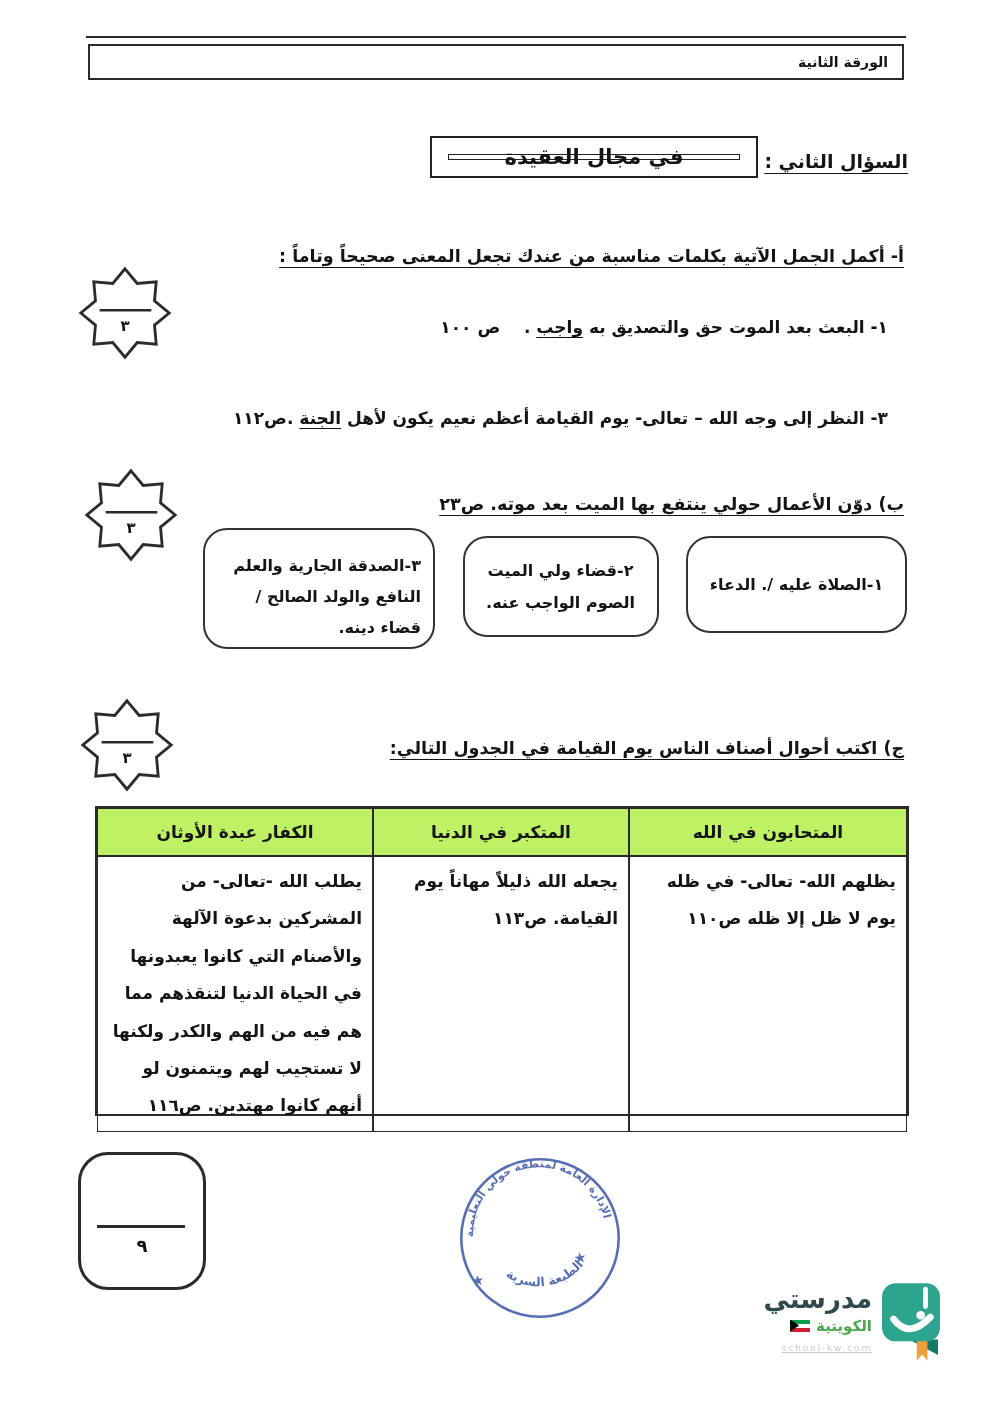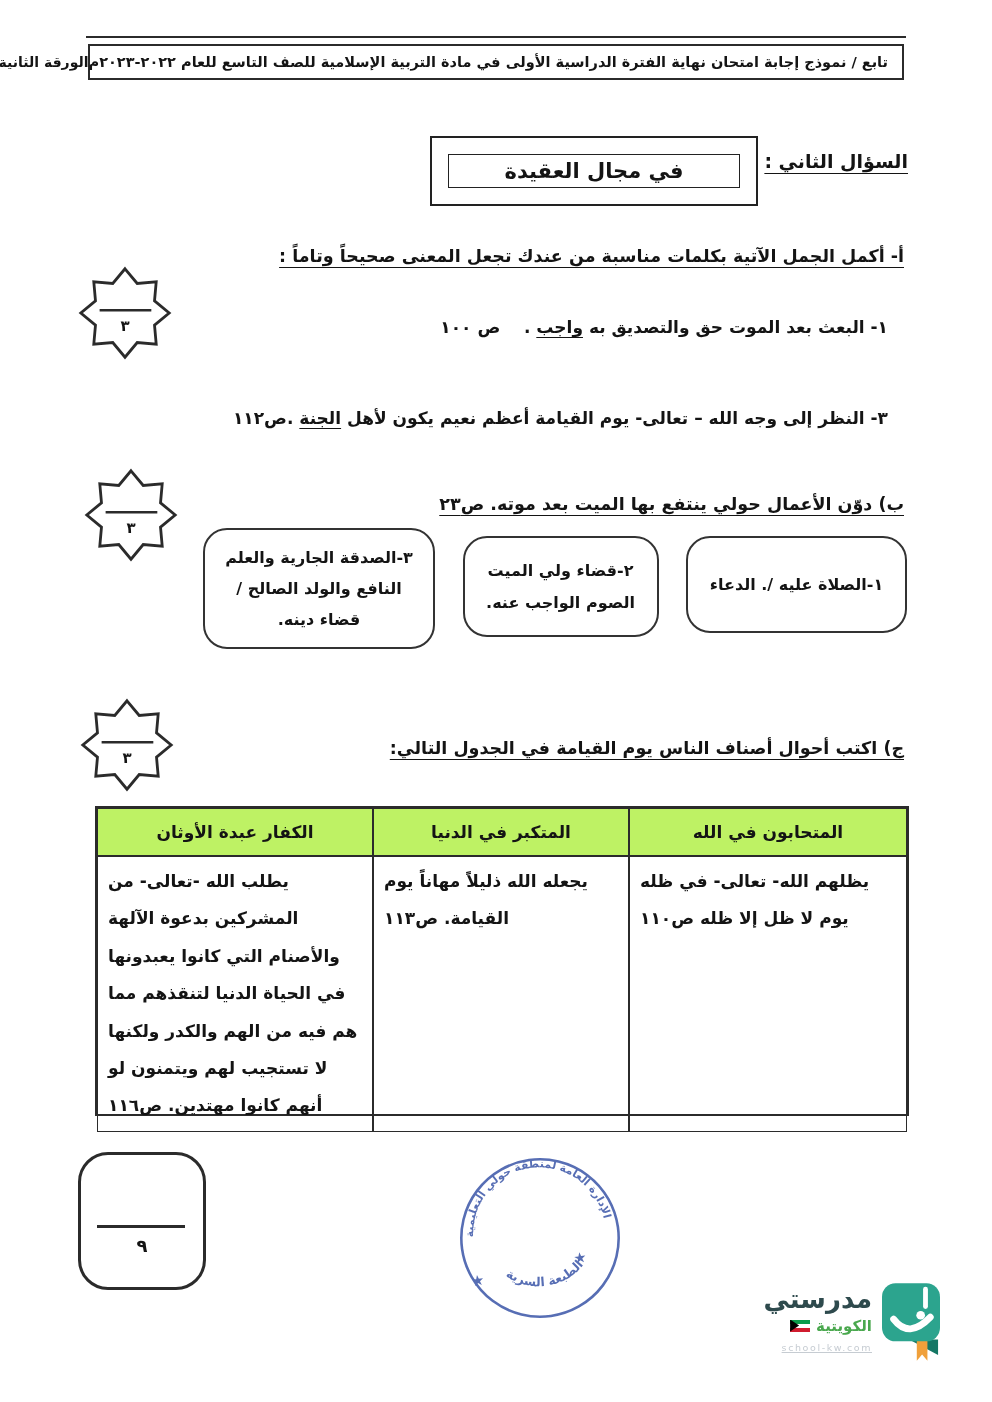--- a/index.html
+++ b/index.html
@@ -11,21 +11,21 @@
   .header-topline{left:86px;top:36px;width:820px;border-top:2px solid #2b2b2b;height:0;}
   .header-box{left:88px;top:44px;width:816px;height:36px;border:2px solid #2b2b2b;
               display:flex;align-items:center;justify-content:space-between;
               padding:0 14px;box-sizing:border-box;}
   .header-title{font-size:14.5px;font-weight:bold;white-space:nowrap;}
   .header-paper{font-size:14px;font-weight:bold;white-space:nowrap;}
 
   
   .q-label{right:84px;top:150px;font-size:19px;font-weight:bold;
            text-decoration:underline;text-underline-offset:5px;white-space:nowrap;}
-  .domain-box{left:430px;top:136px;width:328px;height:70px;border:2.5px solid #222;
+  .domain-box{left:430px;top:136px;width:328px;height:42px;border:2.5px solid #222;
               padding:16px;box-sizing:border-box;background:#fff;text-align:right;}
   .domain-inner{width:100%;height:100%;border:1px solid #222;display:flex;box-sizing:border-box;
                 align-items:center;justify-content:center;font-size:21px;font-weight:bold;}
 
   .part-heading{position:absolute;font-weight:bold;font-size:17.5px;
                 text-decoration:underline;text-underline-offset:5px;white-space:pre;}
   #head-a{right:88px;top:246px;}
   #head-b{right:88px;top:494px;}
   #head-c{right:88px;top:738px;}
 
@@ -41,30 +41,30 @@
   #star3{left:80px;top:698px;}
   .star text{font-family:"DejaVu Sans",sans-serif;}
 
   
   .boxes{left:203px;top:528px;width:704px;display:flex;justify-content:space-between;align-items:flex-start;}
   .bbox{border:2px solid #333;border-radius:24px;box-sizing:border-box;font-weight:bold;
         font-size:16px;line-height:1.95;display:flex;align-items:center;justify-content:center;
         text-align:center;padding:8px 12px;background:#fff;}
   .bbox1{width:221px;height:97px;margin-top:8px;}
   .bbox2{width:196px;height:101px;margin-top:8px;}
-  .bbox3{width:232px;height:121px;text-align:center;align-items:flex-start;padding-top:12px;}
+  .bbox3{width:232px;height:121px;text-align:right;align-items:flex-start;padding-top:20px;}
 
   
   .ctable{left:95px;top:806px;width:814px;height:310px;display:grid;
           grid-template-columns:278px 256px 1fr;grid-template-rows:48px 1fr;
           border:2px solid #2b2b2b;box-sizing:border-box;background:#fff;}
   .cell{border:1px solid #2b2b2b;box-sizing:border-box;}
   .th{background:#bef264;display:flex;align-items:center;justify-content:center;
       font-weight:bold;font-size:17px;}
-  .td{font-weight:bold;font-size:17px;text-align:left;padding:6px 10px;line-height:2.2;}
+  .td{font-weight:bold;font-size:17px;text-align:right;padding:6px 10px;line-height:2.2;}
 
   
   .total-box{left:78px;top:1152px;width:122px;height:132px;border:3px solid #2b2b2b;border-radius:30px;}
   .total-line{position:absolute;left:16px;top:70px;width:88px;border-top:3px solid #2b2b2b;height:0;}
   .total-num{position:absolute;left:0;top:80px;width:100%;text-align:center;font-size:18px;font-weight:bold;}
 
   
   .stamp{left:452px;top:1150px;transform:rotate(-8deg);opacity:.85;}
 
   
@@ -80,21 +80,20 @@
         clip-path:polygon(0 0,100% 50%,0 100%);}
   .logo-url{font-size:9.5px;color:#c6ccd2;letter-spacing:1.6px;margin-top:7px;direction:ltr;text-align:right;text-decoration:underline;}
 </style>
 </head>
 <body>
 
 <div class="page">
 
   <div class="abs header-topline"></div>
   <div class="abs header-box">
-    <div class="header-title">تابع / نموذج إجابة امتحان نهاية الفترة الدراسية الأولى في مادة التربية الإسلامية للصف التاسع للعام ٢٠٢٢-٢٠٢٣م</div>
     <div class="header-paper">الورقة الثانية</div>
   </div>
 
   <div class="abs q-label">السؤال الثاني :</div>
   <div class="abs domain-box">
     <div class="domain-inner">في مجال العقيدة</div>
   </div>
 
   <div class="part-heading" id="head-a">أ- أكمل الجمل الآتية بكلمات مناسبة من عندك تجعل المعنى صحيحاً وتاماً :</div>
   <div class="item" id="item1"><span>١- البعث بعد الموت حق والتصديق به </span><span class="ans">واجب</span><span> .    ص ١٠٠</span></div>

